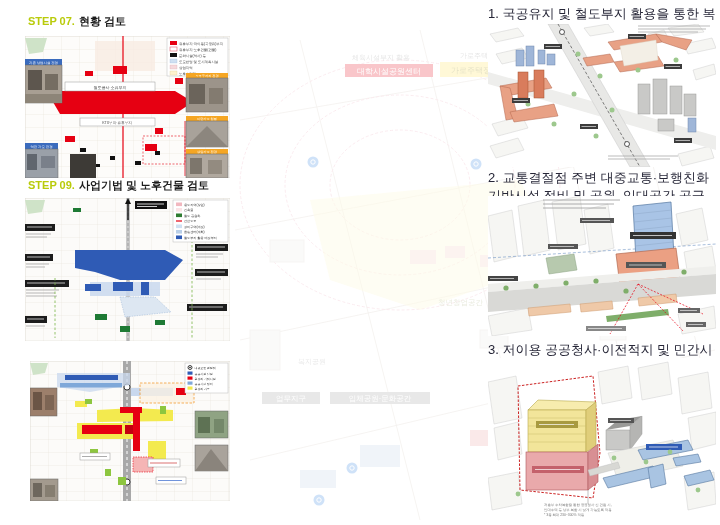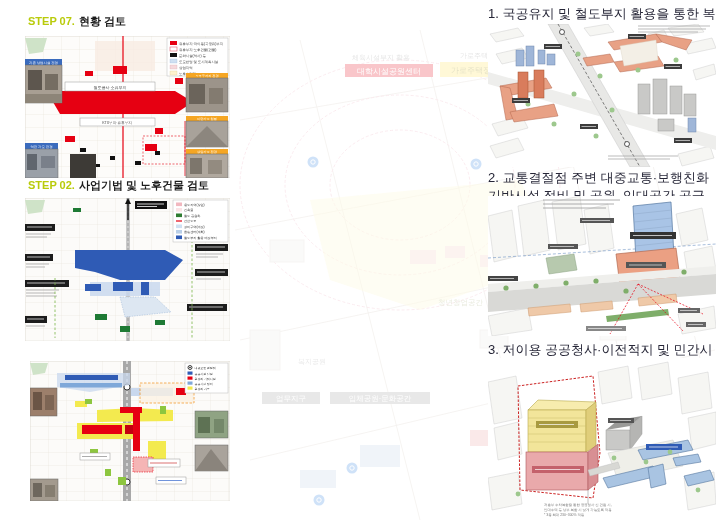--- a/index.html
+++ b/index.html
@@ -73,21 +73,21 @@
         <circle cx="319" cy="500" r="5.5" fill="#2a7de1"></circle>
           <circle cx="319" cy="500" r="2.2" fill="none" stroke="#fff" stroke-width="1"></circle>
       </g>
     </g>
   </svg>
 
   <div class="step-h" style="left:28px;top:14px">
     <span class="lime">STEP 07.</span><span class="t">현황 검토</span>
   </div>
   <div class="step-h" style="left:28px;top:178px">
-    <span class="lime">STEP 02.</span><span class="t">사업기법 및 노후건물 검토</span>
+    <span class="lime">STEP 09.</span><span class="t">사업기법 및 노후건물 검토</span>
   </div>
 
   <svg style="left:25px;top:36px" width="205" height="142" viewBox="0 0 205 142">
     <defs>
       <pattern id="g1" width="18" height="13" patternUnits="userSpaceOnUse">
         <rect width="18" height="13" fill="#fdfcfa"></rect>
         <path d="M0 0H18M0 0V13" stroke="#e6e2da" stroke-width="0.6" fill="none"></path>
       </pattern>
     </defs>
     <rect width="205" height="142" fill="url(#g1)" stroke="#d8d4cc" stroke-width="0.5"></rect>

